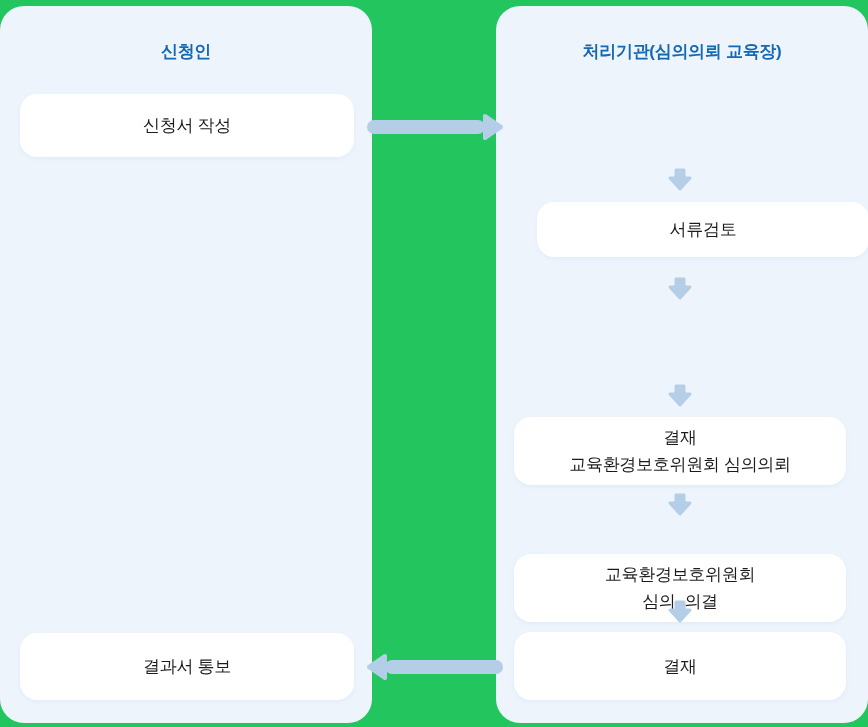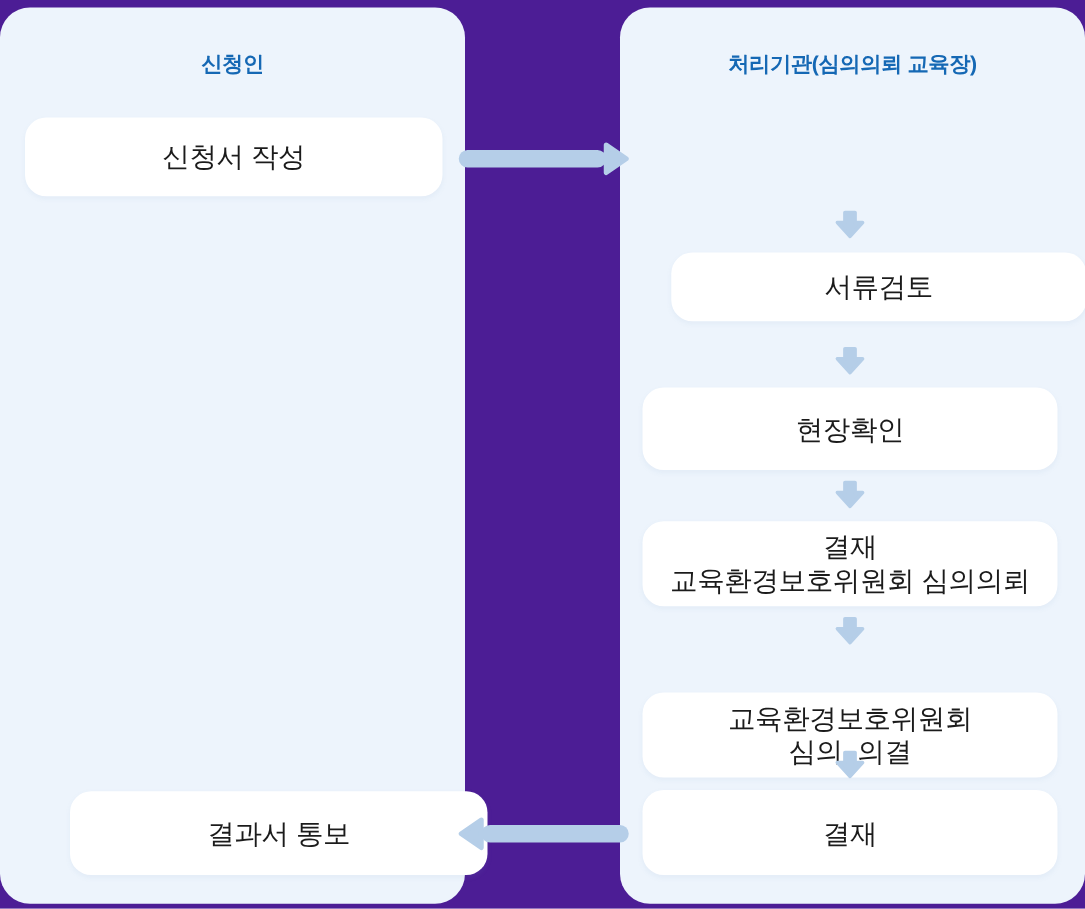--- a/index.html
+++ b/index.html
@@ -5,21 +5,21 @@
   html, body {
     margin: 0;
     padding: 0;
     background: #ffffff;
     font-family: "Liberation Sans", "DejaVu Sans", sans-serif;
   }
   .stage {
     position: relative;
     width: 868px;
     height: 727px;
-    background: #4c1d95;
+    background: #22c55e;
     overflow: hidden;
   }
   .panel {
     position: absolute;
     top: 6px;
     height: 717px;
     width: 372px;
     background: #EDF4FC;
     border-radius: 24px;
   }
@@ -40,21 +40,21 @@
 
   .box {
     position: absolute;
     background: #ffffff;
     border-radius: 17px;
     box-shadow: 0 2px 4px rgba(120, 150, 190, 0.08);
     display: flex;
     align-items: center;
     justify-content: center;
     text-align: center;
-    font-size: 22px;
+    font-size: 17px;
     font-weight: 500;
     color: #1B1B1B;
     letter-spacing: -0.3px;
     line-height: 27px;
     white-space: pre-line;
   }
   .box.col-left  { left: 20px;  width: 334px; }
   .box.col-right { left: 514px; width: 332px; }
 
   .arrow {
@@ -71,24 +71,23 @@
 
   <div class="panel left">
     <div class="panel-title">신청인</div>
   </div>
 
   <div class="panel right">
     <div class="panel-title">처리기관(심의의뢰 교육장)</div>
   </div>
 
   <div class="box col-left" style="top:94px; height:63px;">신청서 작성</div>
-  <div class="box col-left" style="top:633px; height:67px;margin-left:36px;">결과서 통보</div>
+  <div class="box col-left" style="top:633px; height:67px;">결과서 통보</div>
 
   <div class="box col-right" style="top:202px; height:55px;margin-left:23px;">서류검토</div>
-  <div class="box col-right" style="top:310px; height:66px;">현장확인</div>
   <div class="box col-right" style="top:417px; height:68px;">결재
 교육환경보호위원회 심의의뢰</div>
   <div class="box col-right" style="top:554px; height:68px;">교육환경보호위원회
 심의, 의결</div>
   <div class="box col-right" style="top:632px; height:68px;">결재</div>
 
   <span class="arrow" style="left:365px; top:110px;">
     <svg width="142" height="34" viewBox="0 0 142 34">
       <rect x="2" y="10" width="118" height="14" rx="7" fill="#B5CEE8"></rect>
       <path d="M120 6 L136 17 L120 28 Z" fill="#B5CEE8" stroke="#B5CEE8" stroke-width="4" stroke-linejoin="round"></path>

